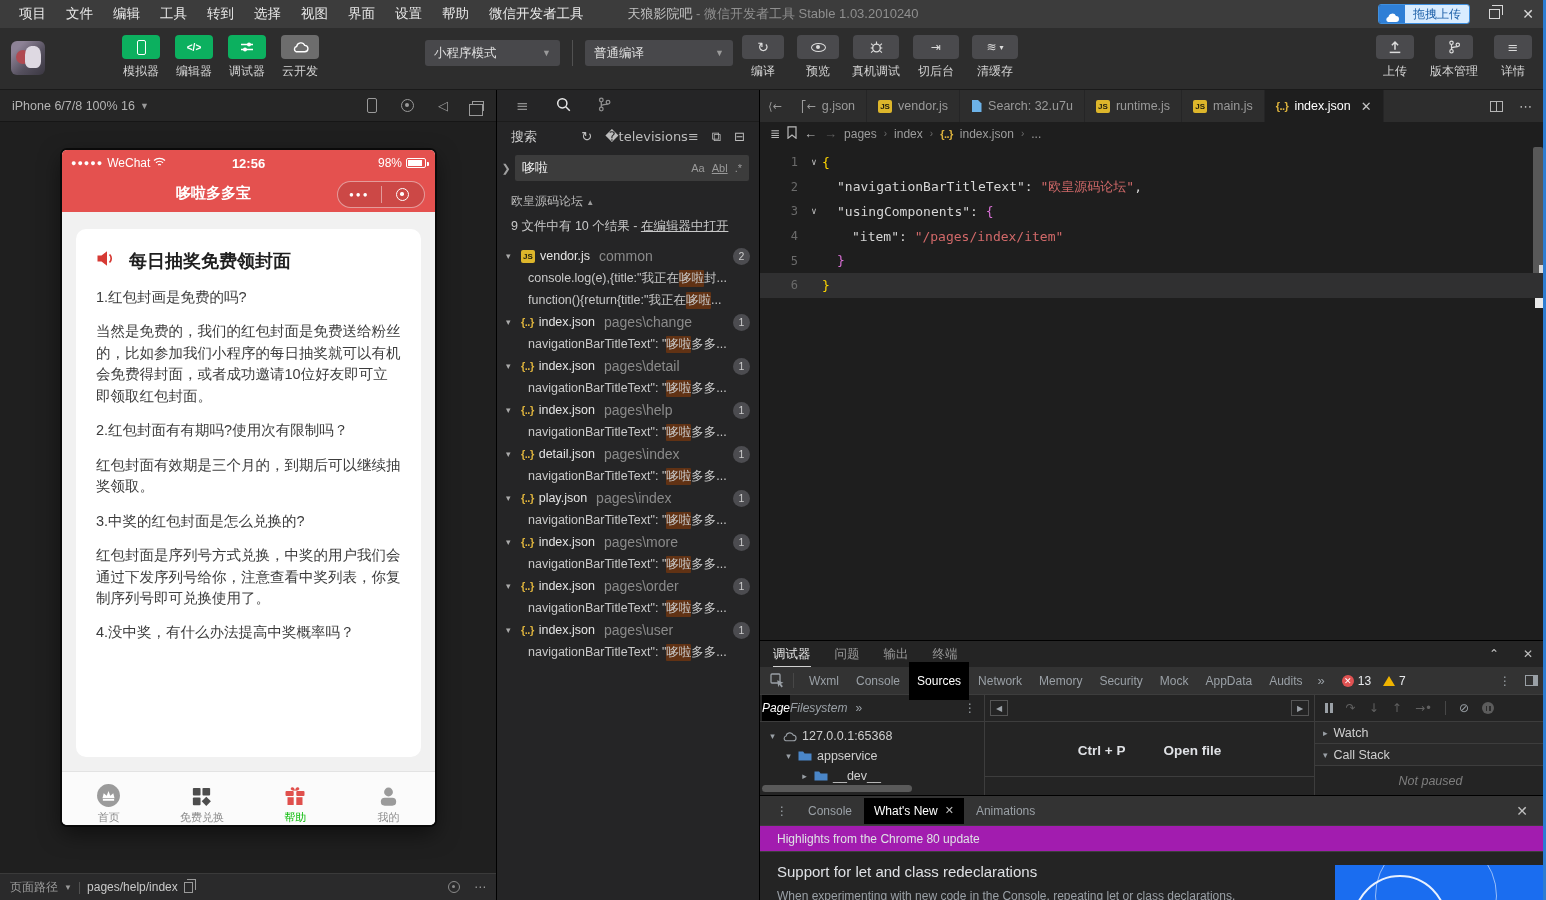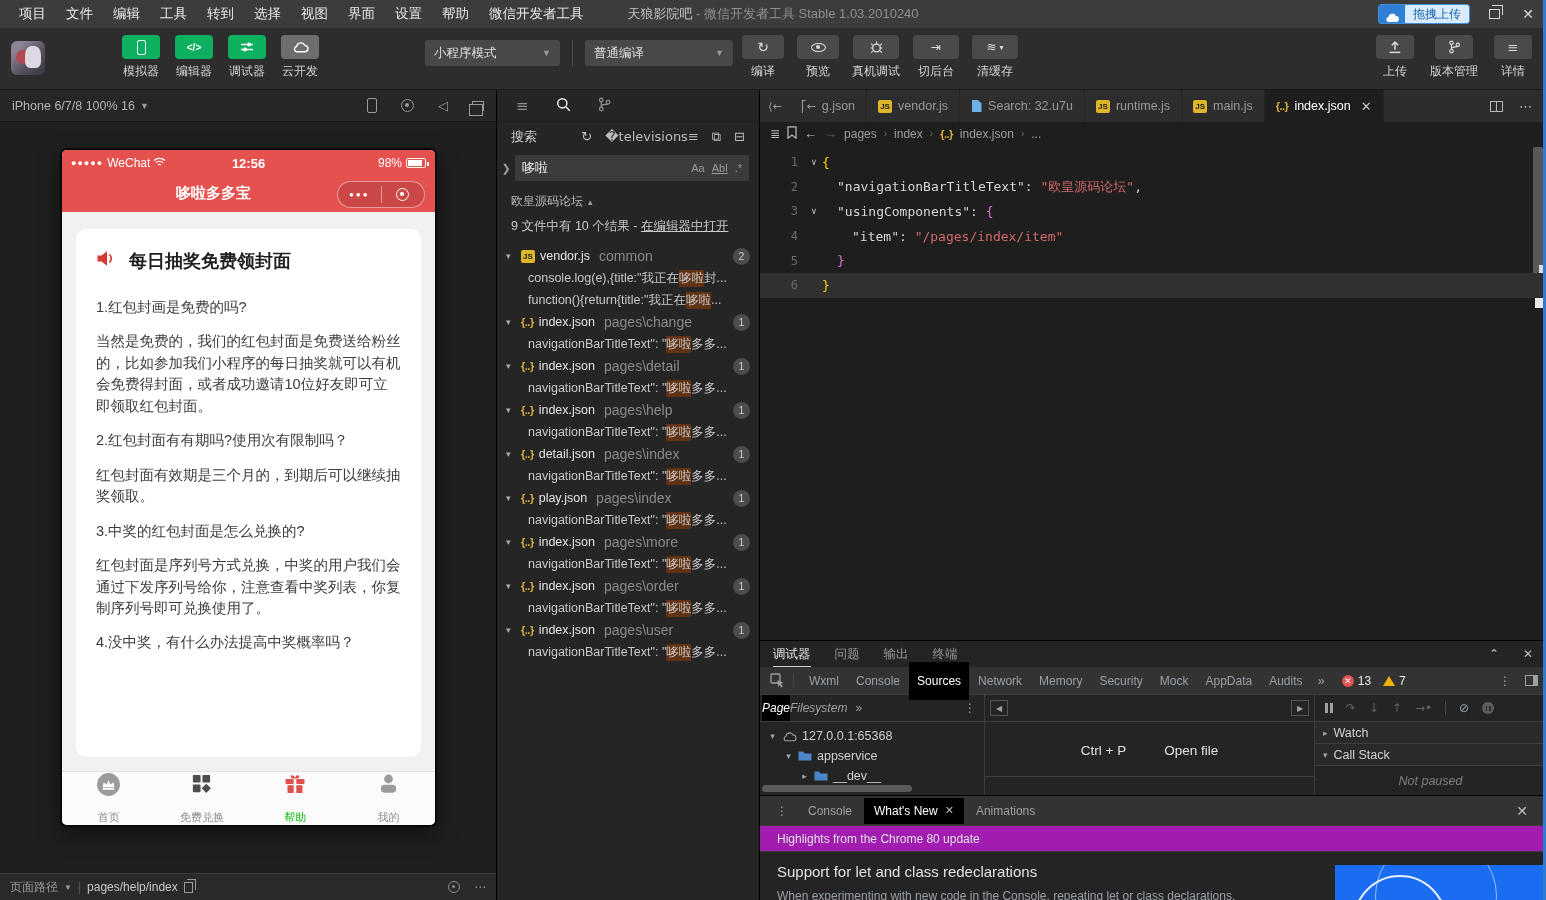--- a/index.html
+++ b/index.html
@@ -76,24 +76,24 @@
   .p-nav .ttl { position:absolute; left:0; right:70px; text-align:center; top:8px; color:#fff; font-size:15px; font-weight:bold; }
   .capsule { position:absolute; right:10px; top:5px; width:88px; height:27px; border-radius:14px;
              border:1px solid rgba(255,255,255,.45); background:rgba(0,0,0,.10); display:flex; align-items:center; }
   .capsule .dots3 { flex:1; text-align:center; color:#fff; font-size:8px; letter-spacing:2px; }
   .capsule .sep { width:1px; height:17px; background:rgba(255,255,255,.45); }
   .capsule .target { flex:1; display:flex; justify-content:center; }
   .capsule .target i { width:13px; height:13px; border:1.6px solid #fff; border-radius:50%; position:relative; display:block; }
   .capsule .target i:before { content:""; position:absolute; left:3px; top:3px; width:3.5px; height:3.5px; background:#fff; border-radius:50%; }
   .p-body { flex:1; background:#f1f1f1; padding:17px 14px 14px; overflow:hidden; }
   .p-card { background:#fff; border-radius:10px; height:100%; padding:20px 20px; color:#3c3c3c; overflow:hidden; }
-  .p-card-title { display:flex; align-items:center; gap:13px; font-size:18px; font-weight:bold; color:#1f1f1f; margin-bottom:24px; }
+  .p-card-title { display:flex; align-items:center; gap:13px; font-size:18px; font-weight:bold; color:#1f1f1f; margin-bottom:14px; }
   .p-par { font-size:14.5px; line-height:1.48; margin-bottom:13px; color:#3c3c3c; }
   .p-tabbar { height:54px; background:#fbfbfb; border-top:1px solid #e3e3e3; display:flex; }
-  .p-tab { flex:1; display:flex; flex-direction:column; align-items:center; justify-content:space-between; gap:2px; }
+  .p-tab { flex:1; display:flex; flex-direction:column; align-items:center; justify-content:flex-end; gap:2px; }
   .p-tab .lbl { font-size:11px; color:#8c8c8c; }
   .p-tab.active .lbl { color:#09bb07; }
 
   
   .path-bar { height:27px; background:#2a2a2b; border-top:1px solid #3a3a3a; display:flex; align-items:center;
               padding:0 10px; font-size:12px; color:#9a9a9a; gap:6px; }
   .path-bar .val { color:#c9c9c9; }
   .path-bar .car { font-size:8px; }
   .path-bar .pipe { color:#555; }
   .ic-copy { display:inline-block; width:9px; height:11px; border:1.2px solid #9a9a9a; position:relative; }
@@ -186,21 +186,21 @@
   .src-tabs .more { padding:0 8px; }
   .src-tabs .kebab { margin-left:auto; padding:0 8px; font-size:12px; }
   .tree { padding-top:4px; font-size:12.5px; color:#cfcfcf; }
   .tree-row { height:20px; display:flex; align-items:center; gap:5px; cursor:pointer; }
   .tree-row .tw { width:9px; font-size:9px; color:#9aa0a6; text-align:center; }
   .hscroll { position:absolute; left:2px; bottom:3px; width:150px; height:7px; background:#5a5a5a; border-radius:4px; }
   .src-mid { flex:1; border-right:1px solid #3d3d3d; position:relative; }
   .src-mid-bar { height:27px; border-bottom:1px solid #3d3d3d; display:flex; align-items:center; justify-content:space-between; padding:0 5px; }
   .navbox { width:18px; height:16px; border:1px solid #555; color:#9aa0a6; font-size:8px; display:flex; align-items:center; justify-content:center; }
   .open-hint { position:absolute; left:0; right:0; top:48px; display:flex; justify-content:center; gap:38px;
-               font-size:13.5px; color:#dfe1e5; }
+               font-size:13.5px; color:#dfe1e5;font-weight:bold; }
   .src-mid .botline { position:absolute; left:0; right:0; bottom:18px; height:1px; background:#3d3d3d; }
   .src-right { width:231px; display:flex; flex-direction:column; }
   .dbg-toolbar { height:27px; border-bottom:1px solid #3d3d3d; display:flex; align-items:center; gap:13px; padding:0 10px;
                  color:#9aa0a6; font-size:12px; }
   .dbg-toolbar .dim { color:#616161; }
   .dbg-toolbar .sep { width:1px; height:14px; background:#474747; }
   .ic-pause { display:inline-flex; gap:2.5px; }
   .ic-pause i { width:2.6px; height:10px; background:#9aa0a6; display:block; }
   .ic-pc { width:12px; height:12px; border-radius:50%; background:#5c5c5c; display:inline-flex; align-items:center; justify-content:center; gap:1.5px; }
   .ic-pc i { width:1.8px; height:5px; background:#2c2c2c; display:block; }

